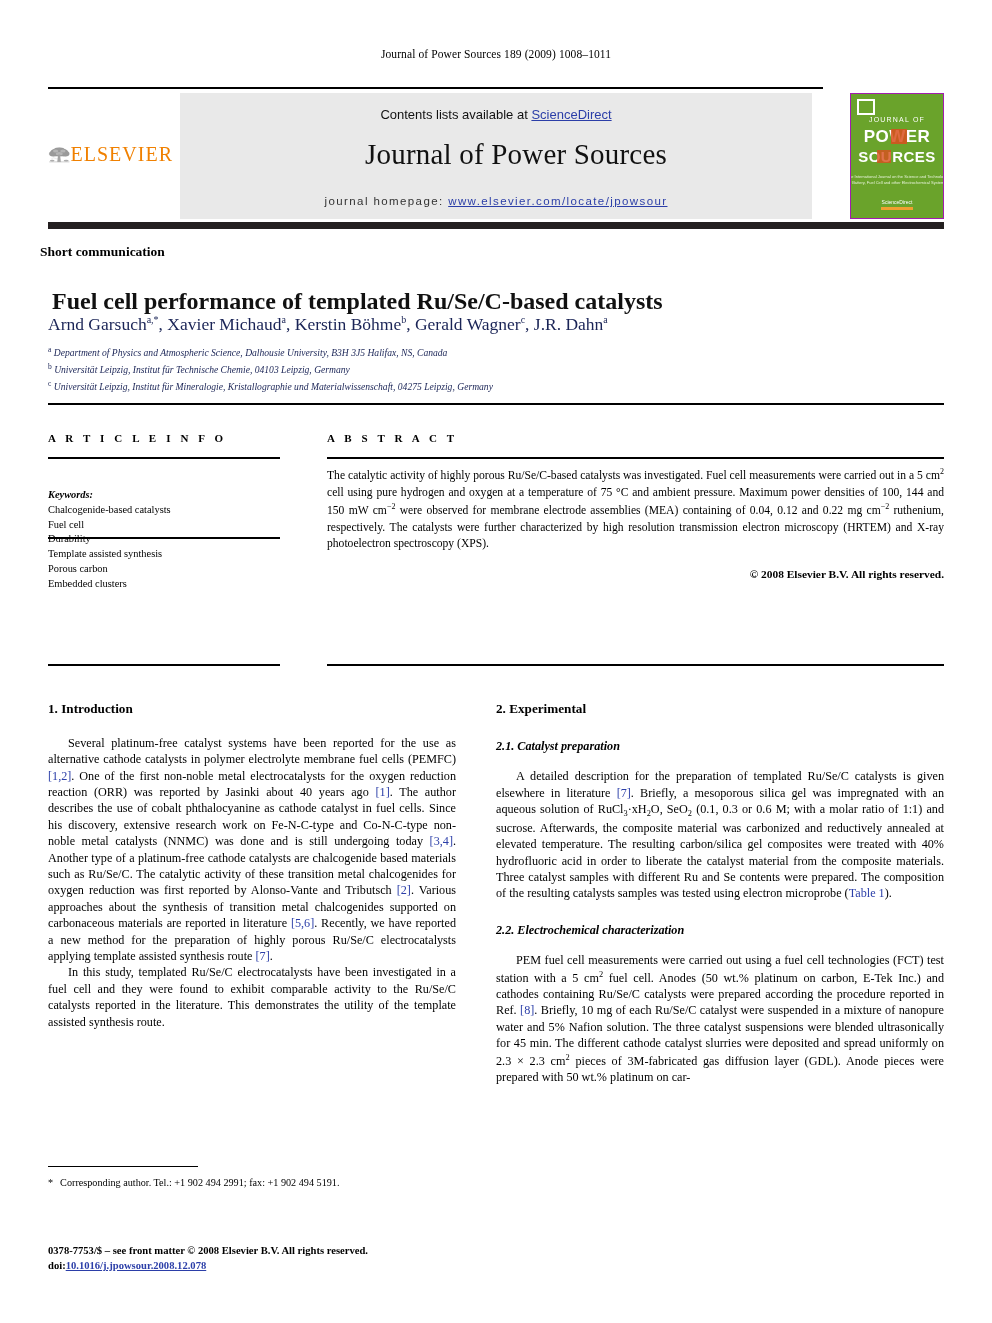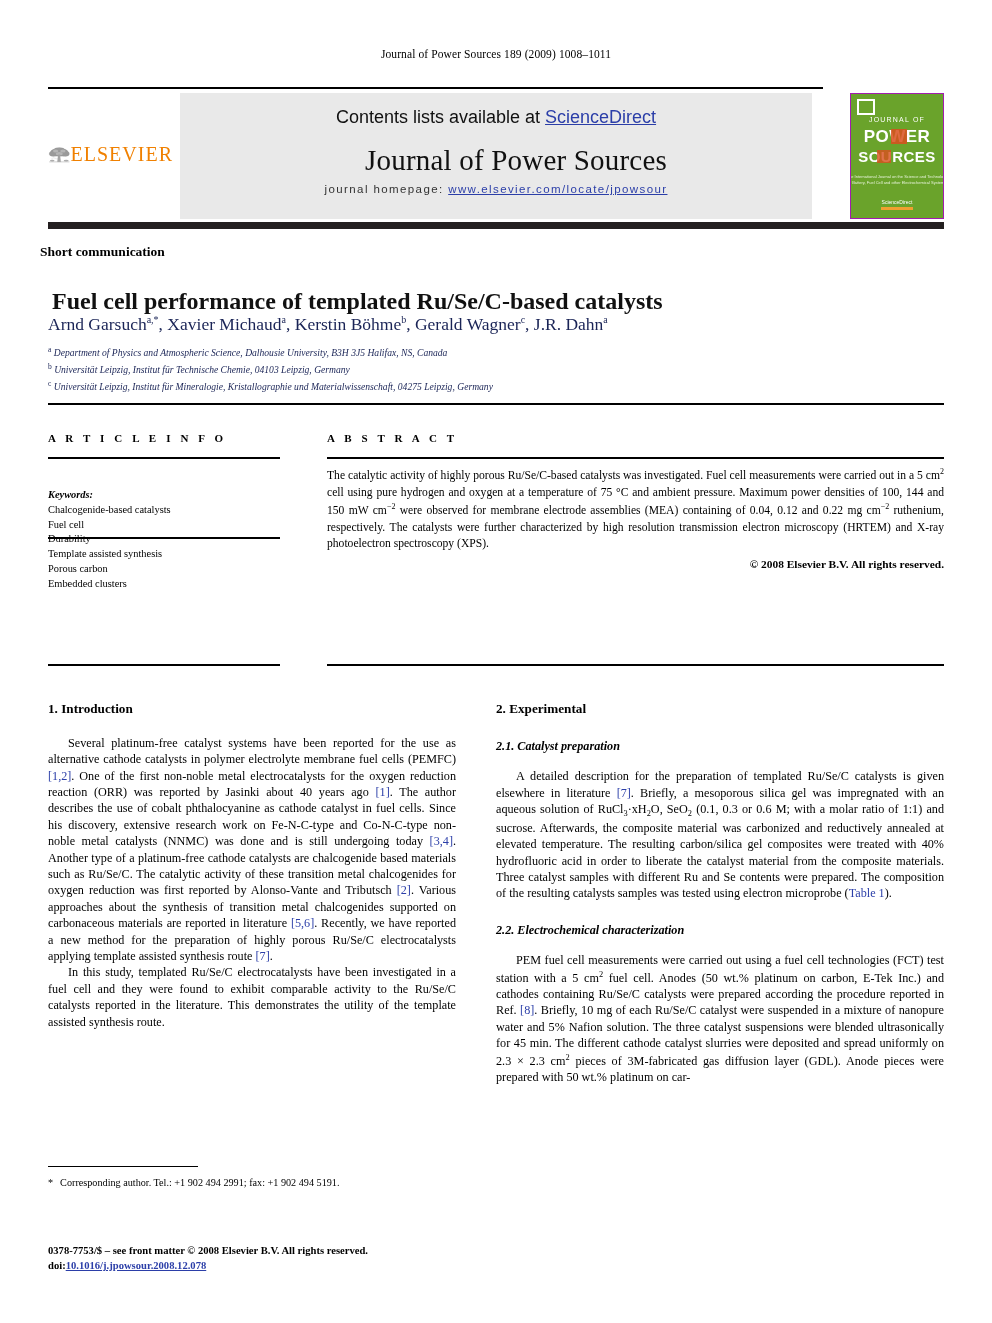--- a/index.html
+++ b/index.html
@@ -74,37 +74,37 @@
     position: absolute;
     left: 132px;
     top: 0;
     width: 632px;
     height: 126px;
     background: #e9e9e9;
     text-align: center;
   }
   .contents-line {
     font-family: "Liberation Sans", sans-serif;
-    font-size: 18px;
+    font-size: 13px;
     padding-top: 14px;
     color: #111;
   }
   .sd-link { color: #2b3ea8; }
   .journal-name {
     font-family: "Liberation Serif", serif;
     font-size: 29px;
     margin-top: 16px;
     color: #111;
     letter-spacing: 0.2px;
     margin-left: 40px;
   }
   .homepage-line {
     font-family: "Liberation Sans", sans-serif;
     font-size: 11.5px;
-    margin-top: 6px;
+    margin-top: 24px;
     letter-spacing: 1.4px;
     color: #333;
   }
   .homepage-url { color: #2b3ea8; }
 
   .cover-thumb {
     position: absolute;
     right: 0;
     top: 0;
     width: 94px;
@@ -245,21 +245,21 @@
     left: 327px;
     width: 617px;
     font-size: 11.6px;
     line-height: 1.44;
     text-align: justify;
   }
   .abstract sup, .abstract sub { font-size: 8px; }
   .copyright {
     text-align: right;
     font-weight: bold;
-    margin-top: 3px;
+    margin-top: 13px;
     font-size: 11.4px;
   }
 
   .rule-info-mid {
     position: absolute;
     top: 537px;
     left: 48px;
     width: 232px;
     height: 1.6px;
     background: #000;

